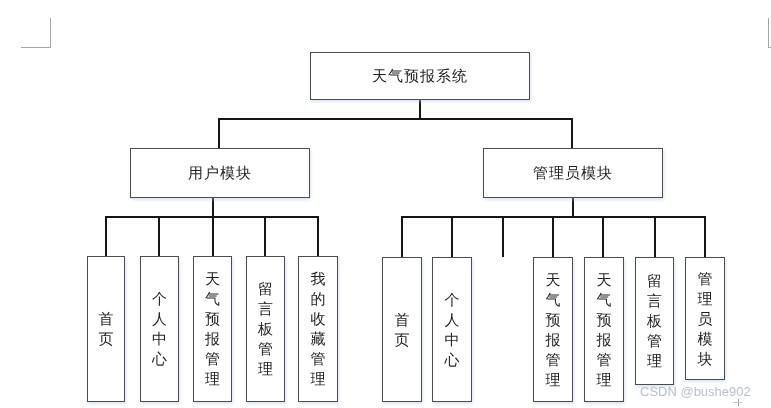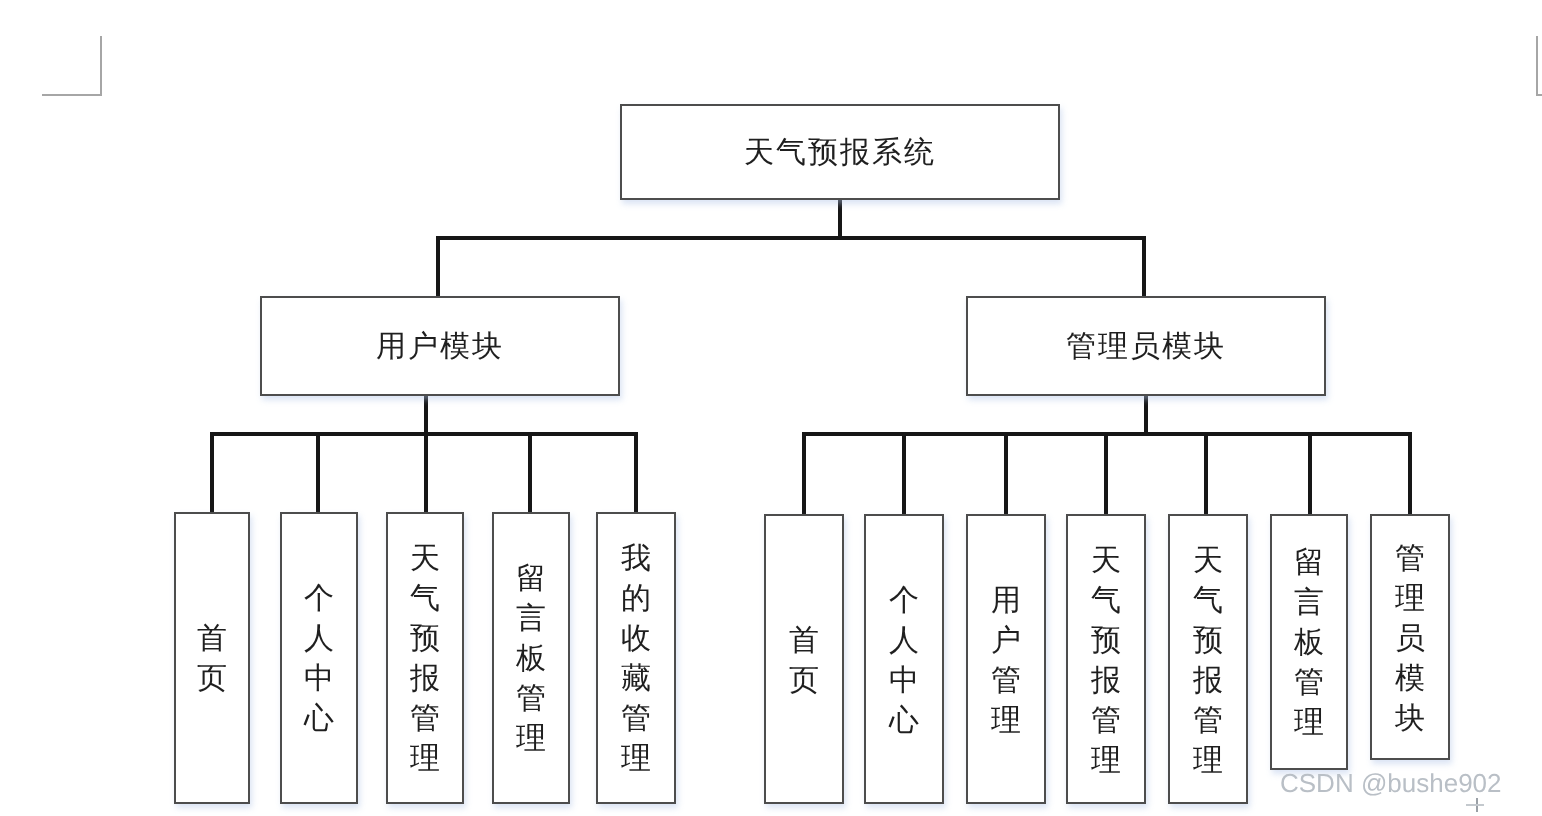--- a/index.html
+++ b/index.html
@@ -153,23 +153,20 @@
   <div class="node leaf lf5">
     <span class="vtext">我的收藏管理</span>
   </div>
 
   <div class="node leaf rf1">
     <span class="vtext">首页</span>
   </div>
   <div class="node leaf rf2">
     <span class="vtext">个人中心</span>
   </div>
-  <div class="node leaf rf3">
-    <span class="vtext">用户管理</span>
-  </div>
   <div class="node leaf rf4">
     <span class="vtext">天气预报管理</span>
   </div>
   <div class="node leaf rf5">
     <span class="vtext">天气预报管理</span>
   </div>
   <div class="node leaf rf6">
     <span class="vtext">留言板管理</span>
   </div>
   <div class="node leaf rf7">

